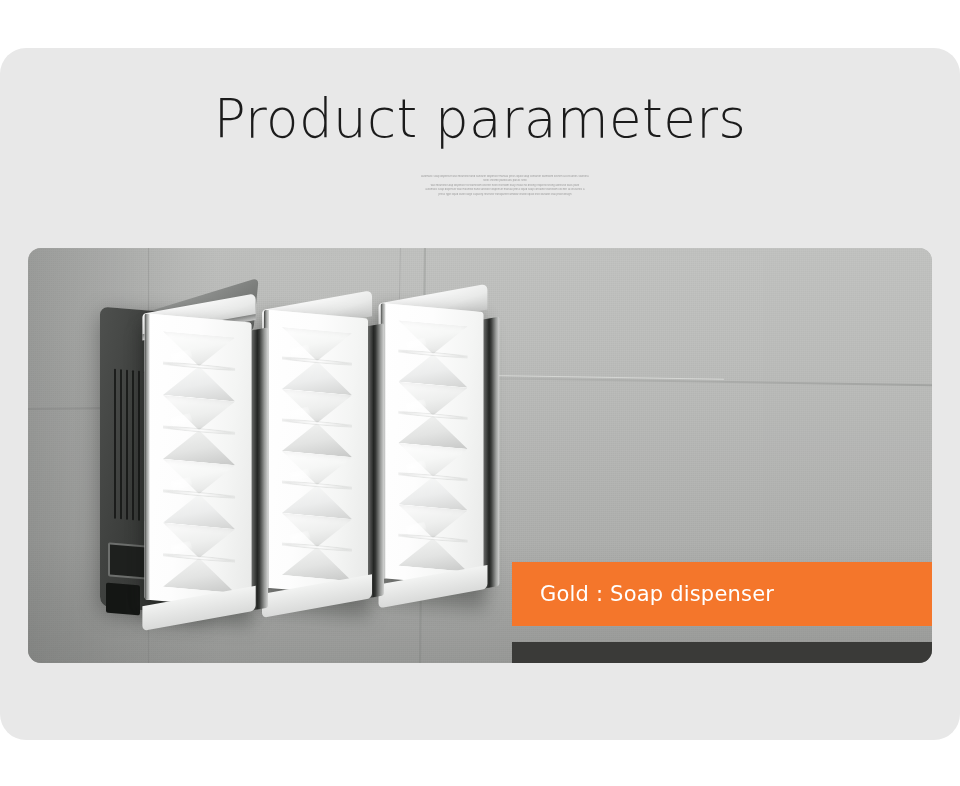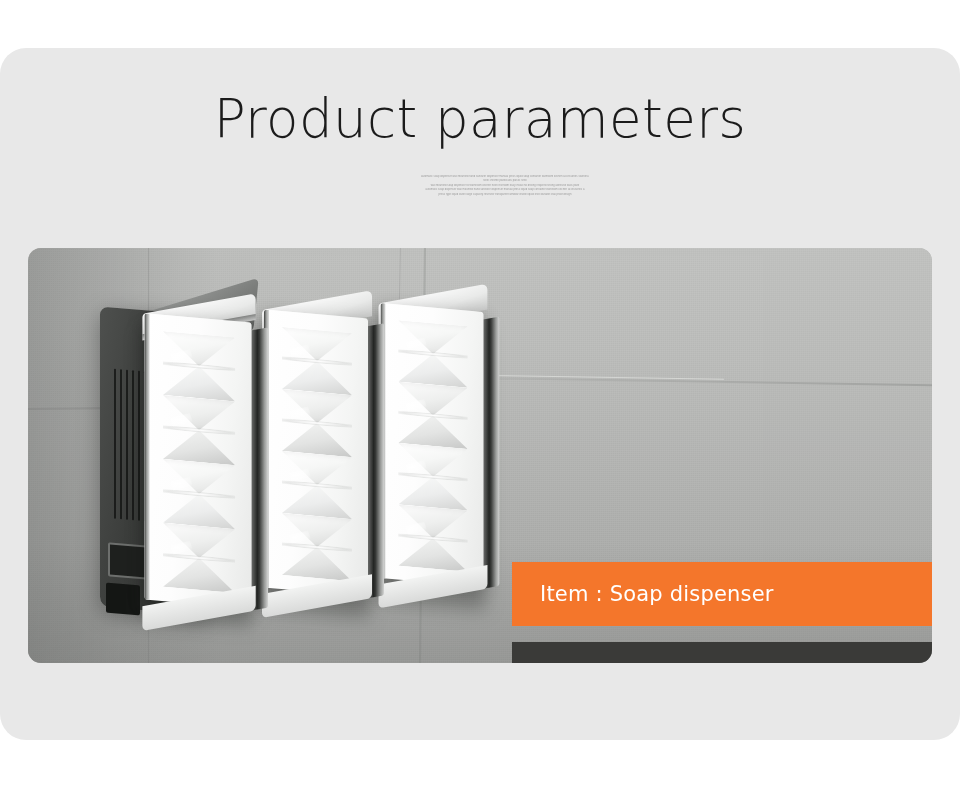--- a/index.html
+++ b/index.html
@@ -449,21 +449,21 @@
                 <div class="hl"></div>
               </div>
           </div>
         </div>
         <div class="foot"></div>
       </div>
 
     </div>
 
     <div class="param-bar" id="bar0">
-      <span class="txt">Item  :   Soap dispenser</span>
+      <span class="txt">Gold  :   Soap dispenser</span>
     </div>
     <div class="param-bar" id="bar1">
       <span class="txt">Color  :    Chrome , White , Gold</span>
     </div>
 
   </div>
 
 </div>
 
 </body></html>

